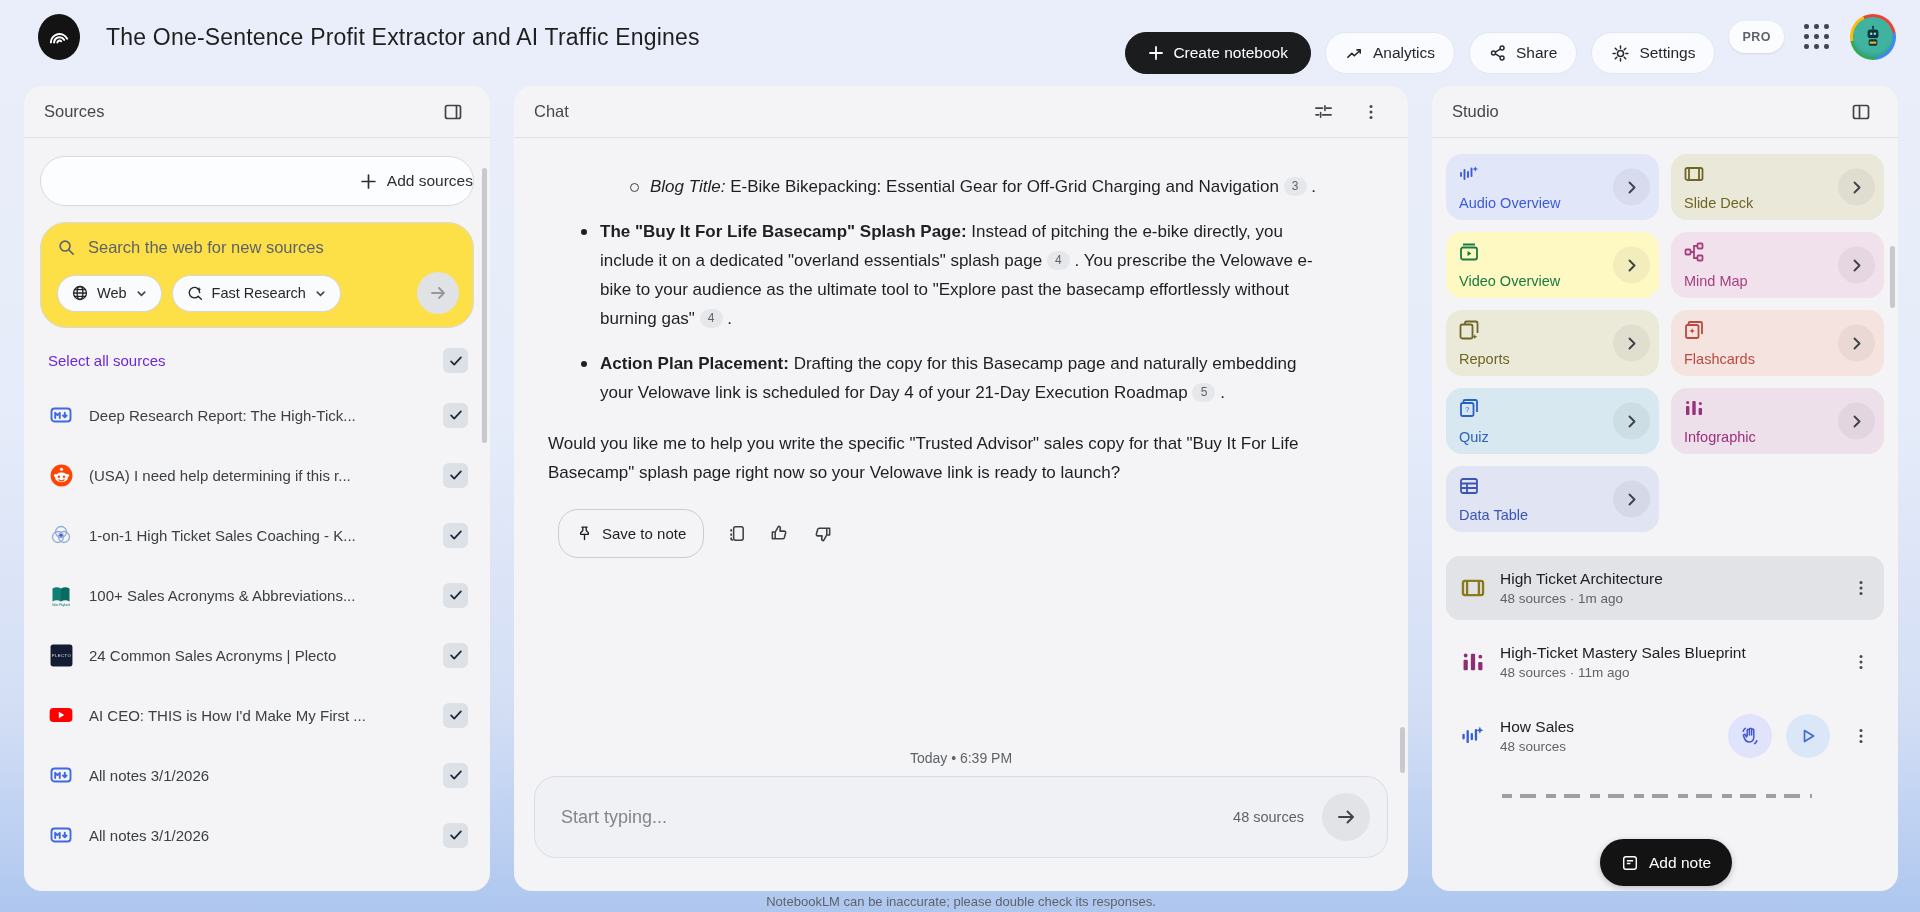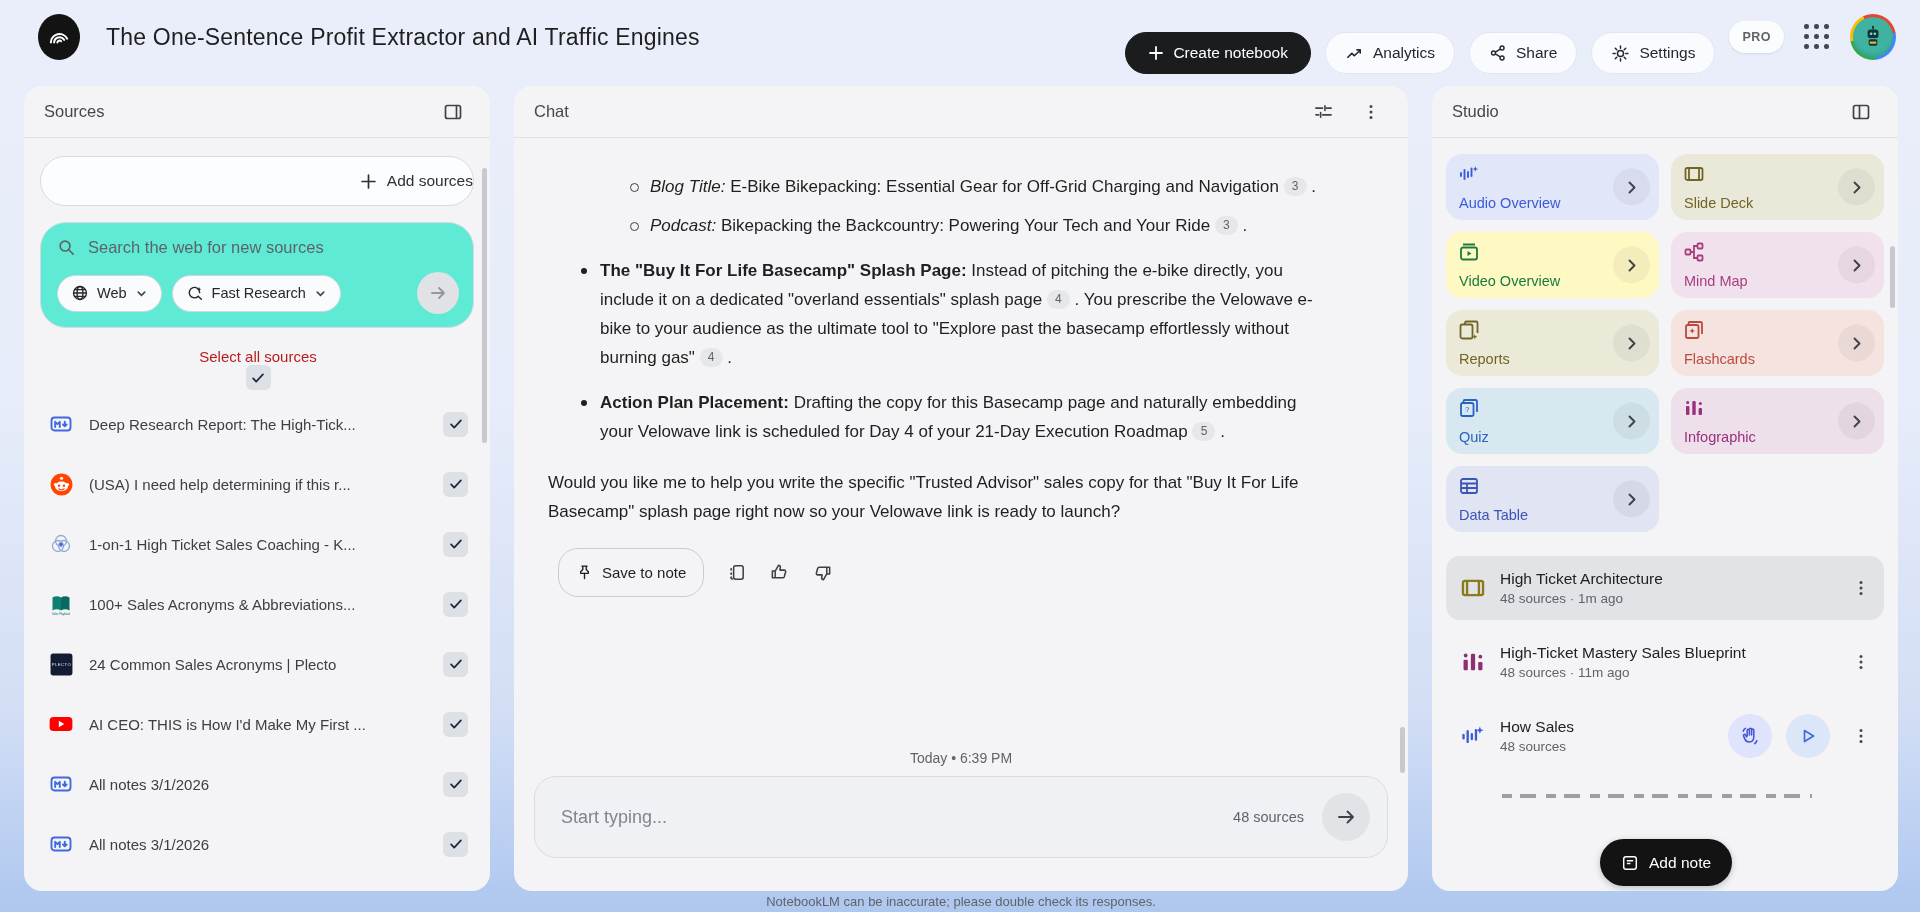--- a/index.html
+++ b/index.html
@@ -35,30 +35,30 @@
   .ghost-icon { width:34px; height:34px; border-radius:50%; display:flex; align-items:center; justify-content:center; color:#3f4348; cursor:pointer; }
 
   #sources-panel { left:24px; width:466px; }
   #chat-panel { left:514px; width:894px; }
   #studio-panel { left:1432px; width:466px; }
 
   
   .sources-body { padding:18px 16px 0; }
   .add-sources { height:50px; border:1px solid #d7d9df; background:#fcfdfe; border-radius:25px; width:100%;
     display:flex; align-items:center; justify-content:flex-end; gap:10px; font-size:15.5px; color:#2c2f35; cursor:pointer; }
-  .search-card { margin-top:16px; border:1px solid #d7d9df; background:#5eead4; border-radius:26px; padding:15px 14px 13px 16px; }
+  .search-card { margin-top:16px; border:1px solid #d7d9df; background:#fde047; border-radius:26px; padding:15px 14px 13px 16px; }
   .search-row { display:flex; align-items:center; gap:12px; }
   .search-row input { border:none; outline:none; background:transparent; font-size:16.5px; color:#3c4043; flex:1;
     font-family:"Liberation Sans",sans-serif; }
   .search-row input::placeholder { color:#5f6368; }
   .chip-row { display:flex; align-items:center; gap:10px; margin-top:15px; }
   .chip { height:37px; border:1px solid #d3d6dc; background:#fafbfd; border-radius:19px; display:flex; align-items:center; gap:8px;
     padding:0 13px; font-size:14.5px; color:#26282d; cursor:pointer; }
   .go-btn { margin-left:auto; width:42px; height:42px; border-radius:50%; background:#e1e2e6; display:flex; align-items:center; justify-content:center; color:#94979c; cursor:pointer; }
-  .select-all { display:flex; align-items:center; justify-content:space-between; margin:20px 6px 4px 8px; font-size:15px; color:#b91c1c;flex-direction:column; }
+  .select-all { display:flex; align-items:center; justify-content:space-between; margin:20px 6px 12px 8px; font-size:15px; color:#6d28d9; }
   .checkbox { width:25px; height:25px; border-radius:6px; background:#dde0e5; display:flex; align-items:center; justify-content:center; cursor:pointer; flex:none; }
   .source-row { display:flex; align-items:center; gap:15px; height:60px; padding:0 6px 0 8px; cursor:pointer; }
   .source-row .fav { width:26px; height:26px; flex:none; display:flex; align-items:center; justify-content:center; }
   .source-row .s-title { flex:1; font-size:15px; color:#3c4043; white-space:nowrap; overflow:hidden; }
   .v-scroll { position:absolute; width:5px; border-radius:3px; background:#c7c9ce; }
 
   
   .chat-body { padding:34px 86px 0 34px; font-size:17px; line-height:29px; color:#1f1f1f; }
   .para { position:relative; }
   .para.sub { margin:0 0 10px 82px; padding-left:20px; }
@@ -421,21 +421,20 @@
             <circle cx="9" cy="9" r="1.5" fill="#44474c"></circle>
             <circle cx="9" cy="14.5" r="1.5" fill="#44474c"></circle>
           </svg>
       </span>
     </span>
   </div>
 
   <div class="chat-body">
     <div id="chat-paragraphs">
         <div class="para sub"><span style="font-style: italic;">Blog Title:</span><span> E-Bike Bikepacking: Essential Gear for Off-Grid Charging and Navigation </span><span class="cite-chip">3</span><span> .</span></div>
-        <div class="para sub"><span style="font-style: italic;">Podcast:</span><span> Bikepacking the Backcountry: Powering Your Tech and Your Ride </span><span class="cite-chip">3</span><span> .</span></div>
         <div class="para bullet"><span style="font-weight: bold;">The "Buy It For Life Basecamp" Splash Page:</span><span> Instead of pitching the e-bike directly, you include it on a dedicated "overland essentials" splash page </span><span class="cite-chip">4</span><span> . You prescribe the Velowave e-bike to your audience as the ultimate tool to "Explore past the basecamp effortlessly without burning gas" </span><span class="cite-chip">4</span><span> .</span></div>
         <div class="para bullet"><span style="font-weight: bold;">Action Plan Placement:</span><span> Drafting the copy for this Basecamp page and naturally embedding your Velowave link is scheduled for Day 4 of your 21-Day Execution Roadmap </span><span class="cite-chip">5</span><span> .</span></div>
         <div class="para plain"><span>Would you like me to help you write the specific "Trusted Advisor" sales copy for that "Buy It For Life Basecamp" splash page right now so your Velowave link is ready to launch?</span></div>
       </div>
     <div class="chat-actions">
       <button class="save-note">
         <span class="icn">
             <svg width="17" height="17" viewBox="0 0 20 20" fill="none" stroke="#1f1f1f" stroke-width="1.6" stroke-linecap="round" stroke-linejoin="round">
               <path d="M7 2.5h6M8 2.5v4L5.5 9v2h9V9L12 6.5v-4"></path>
               <path d="M10 11v6"></path>

